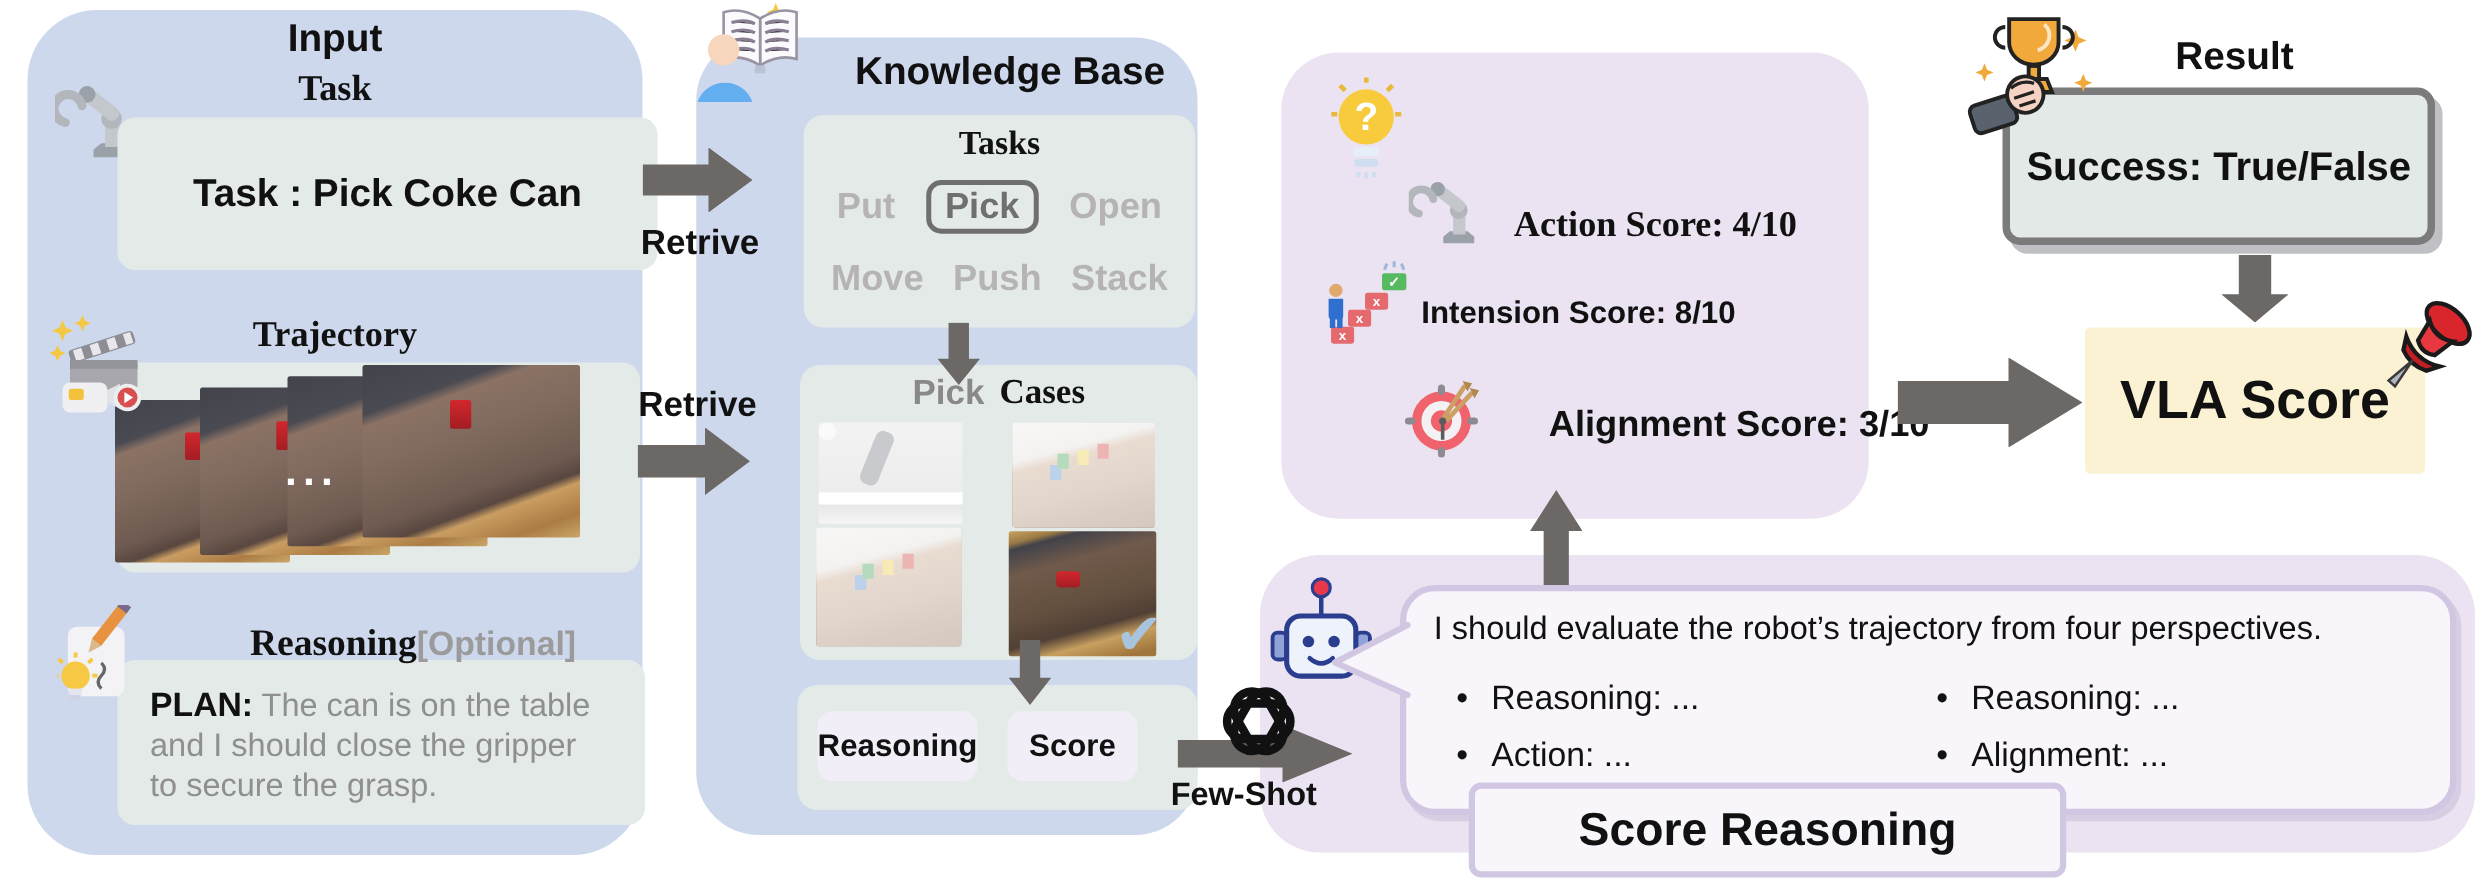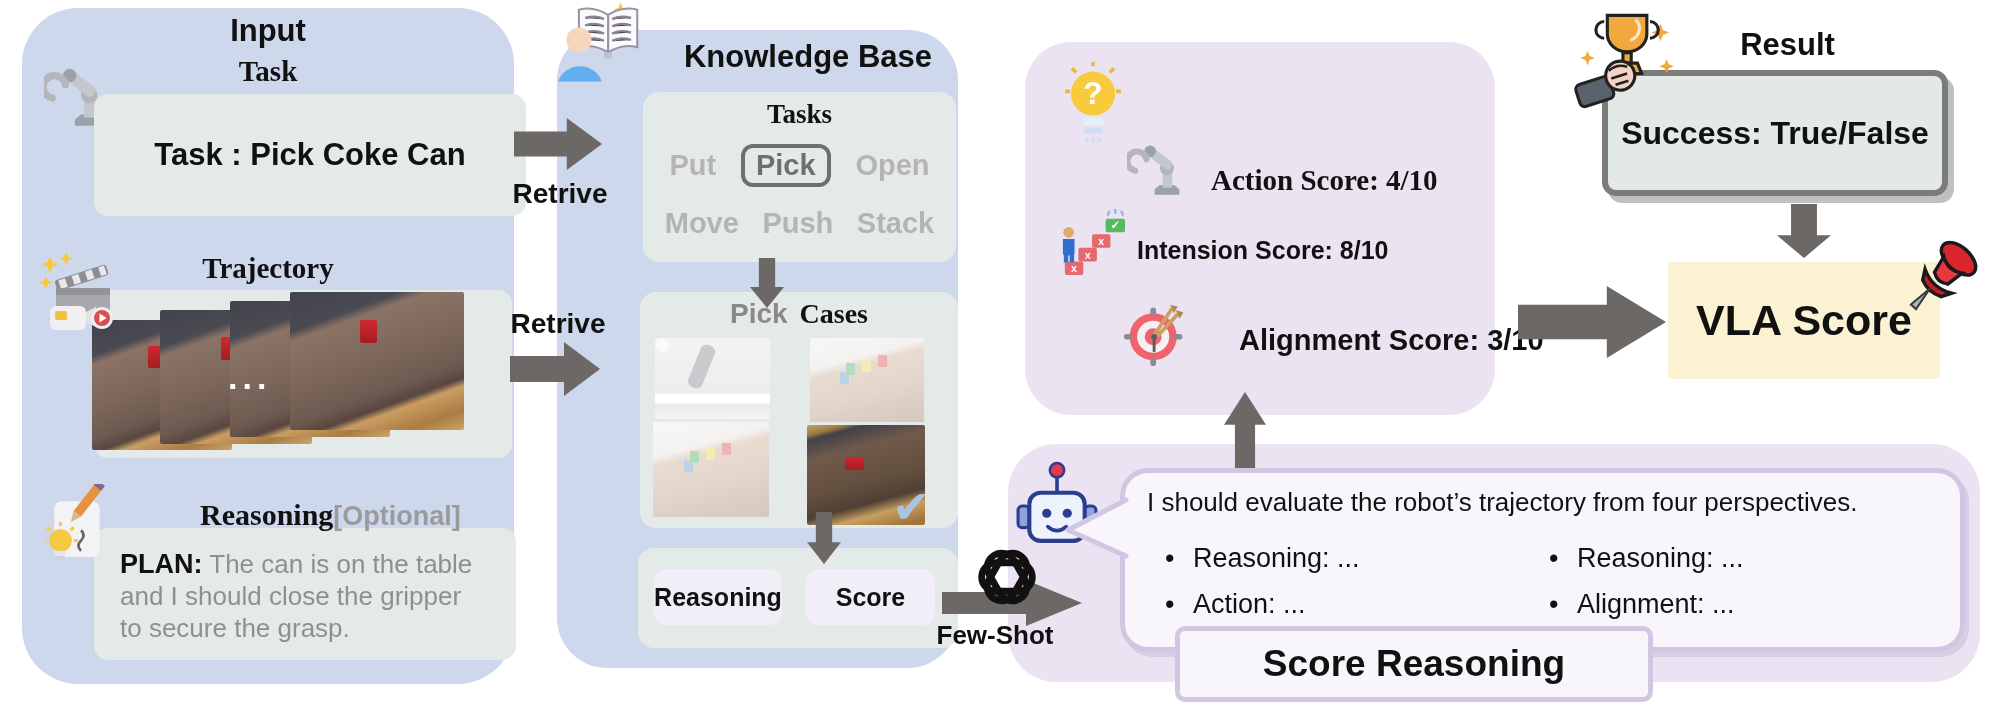--- a/index.html
+++ b/index.html
@@ -178,21 +178,21 @@
     <div class="ph ph-items faded" style="left:170px;top:46px;width:114px;height:84px;"></div>
     <div class="ph ph-items faded" style="left:13px;top:130px;width:116px;height:95px;"></div>
     <div class="ph ph-dark" style="left:167px;top:133px;width:118px;height:100px;"></div>
     <div class="abs" style="left:252px;top:188px;font-size:46px;font-weight:bold;color:#a9c4de;z-index:3;">✔</div>
   </div>
 
   <div class="arrow down" style="left:807px;top:512px;width:34px;height:52px;z-index:6;"></div>
 
   <div class="abs box-green" style="left:620px;top:548px;width:320px;height:100px;border-radius:16px;">
     <div class="chip" style="position:absolute;left:16px;top:21px;width:128px;height:56px;">Reasoning</div>
-    <div class="chip" style="position:absolute;left:168px;top:21px;width:129px;height:56px;">Score</div>
+    <div class="chip" style="position:absolute;left:168px;top:21px;width:104px;height:56px;">Score</div>
   </div>
 
   <div class="arrow right" style="left:942px;top:580px;width:140px;height:46px;"></div>
   <div class="abs h-sans center" style="left:930px;top:620px;width:130px;height:30px;font-size:26px;z-index:6;">Few-Shot</div>
 
   <div class="abs panel-lav" style="left:1025px;top:42px;width:470px;height:373px;border-radius:46px;">
 
     <div class="abs" style="left:40px;top:20px;width:56px;height:82px;">
       <svg viewBox="0 0 52 78" width="56" height="82">
         <path d="M26 4 v-6 M10 10 l-4 -4 M42 10 l4 -4 M4 28 h-6 M48 28 h6" stroke="#e9b93c" stroke-width="3.5"></path>

